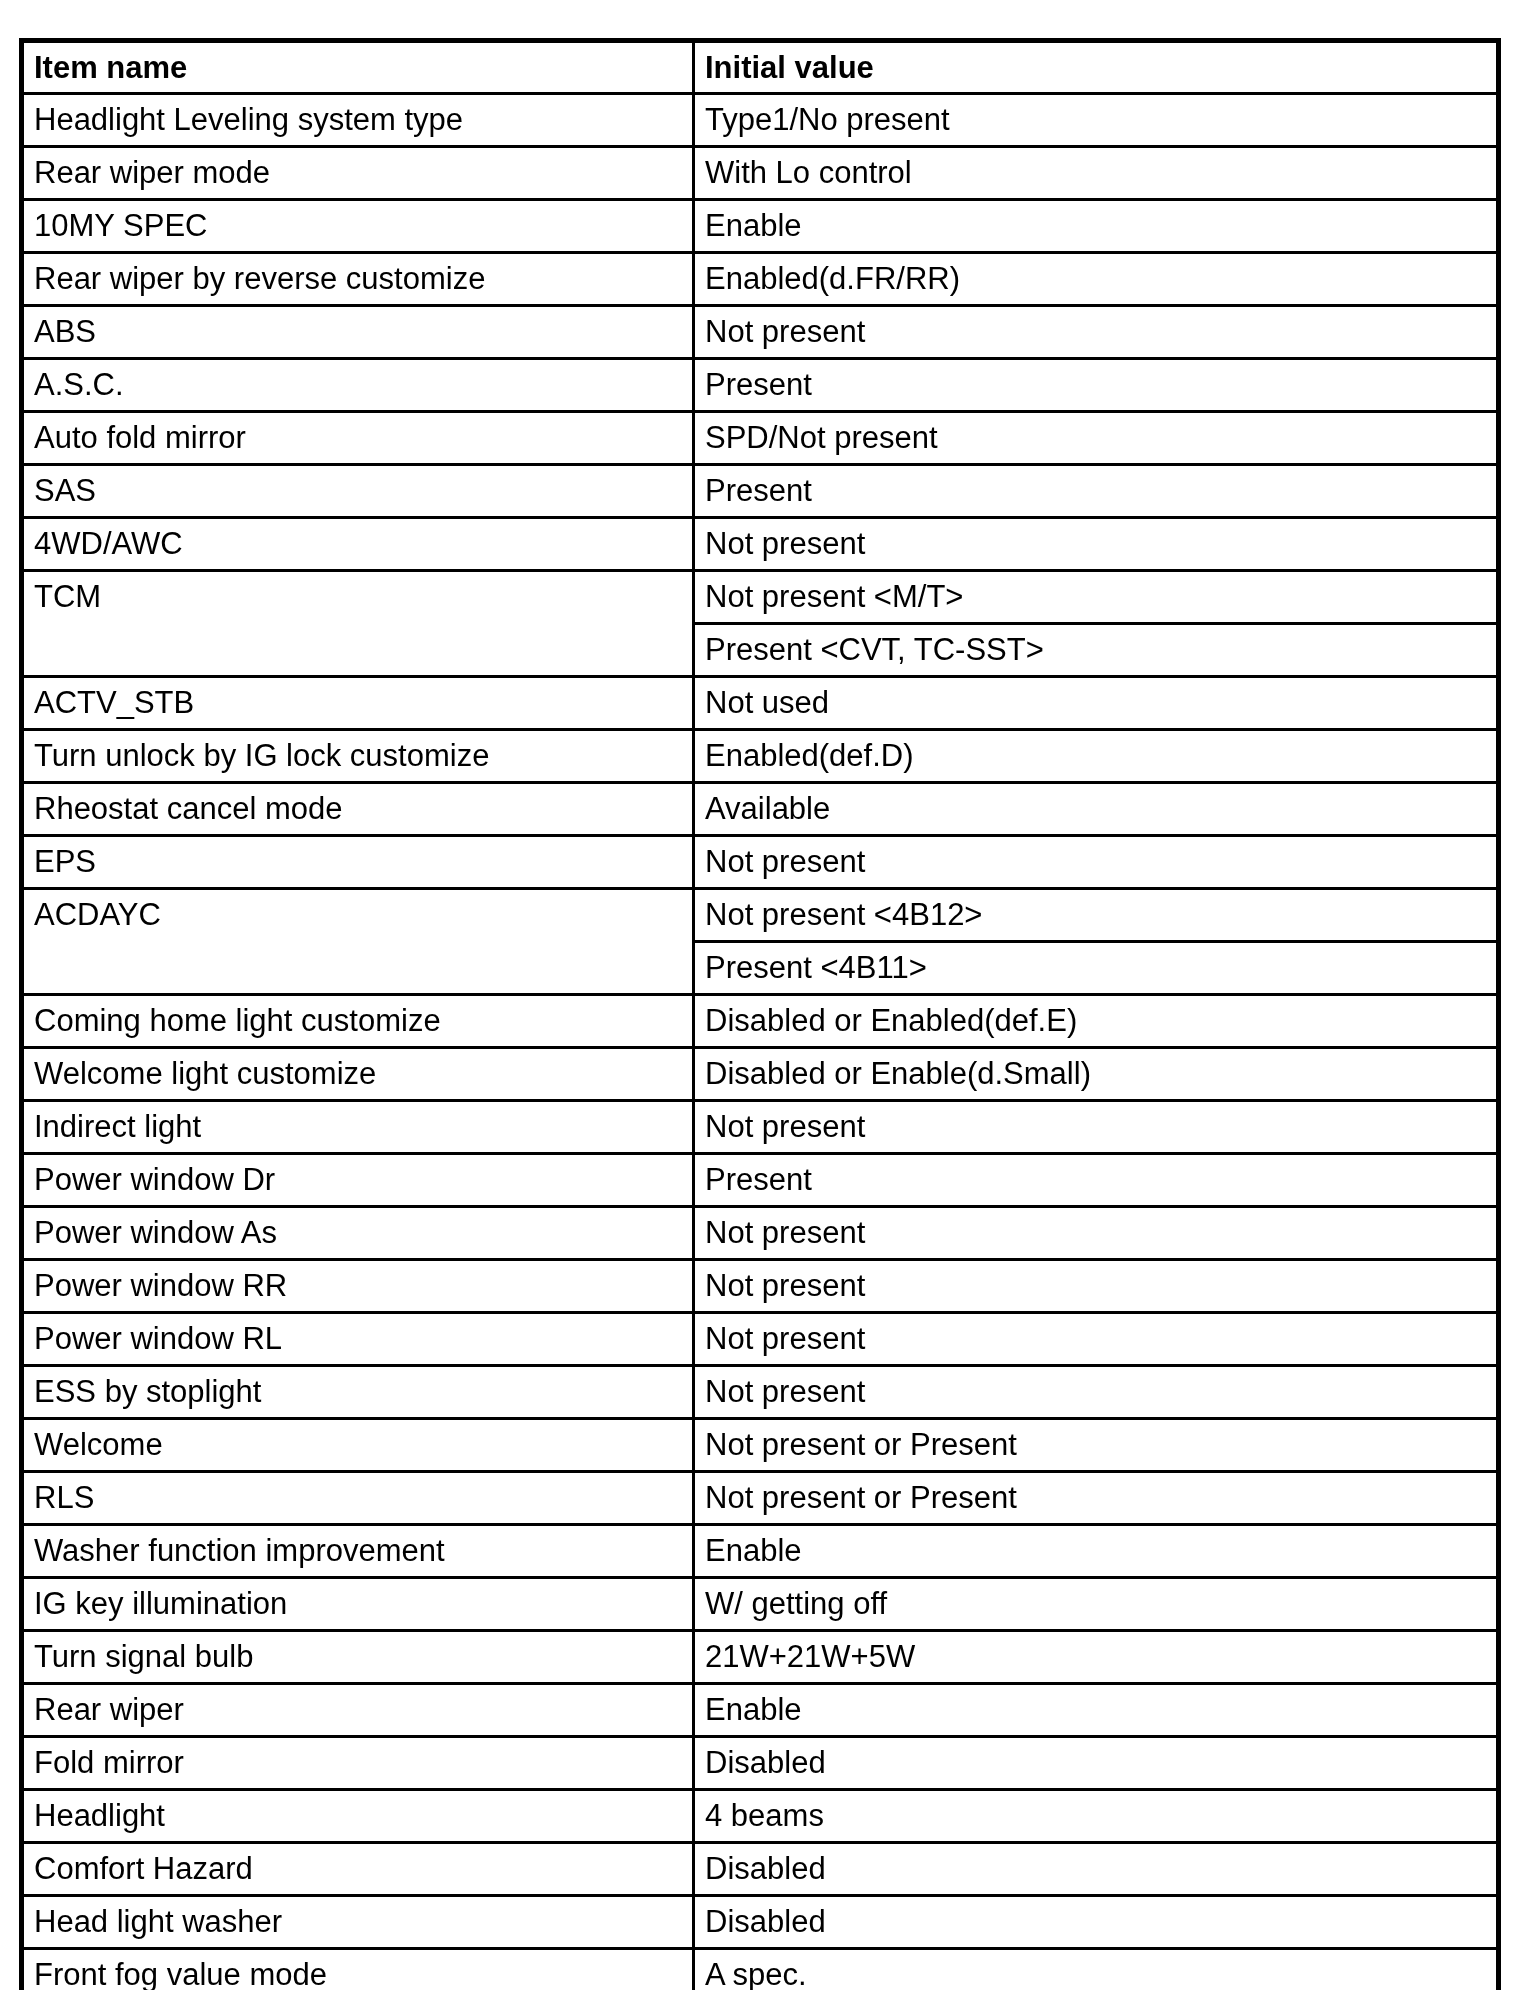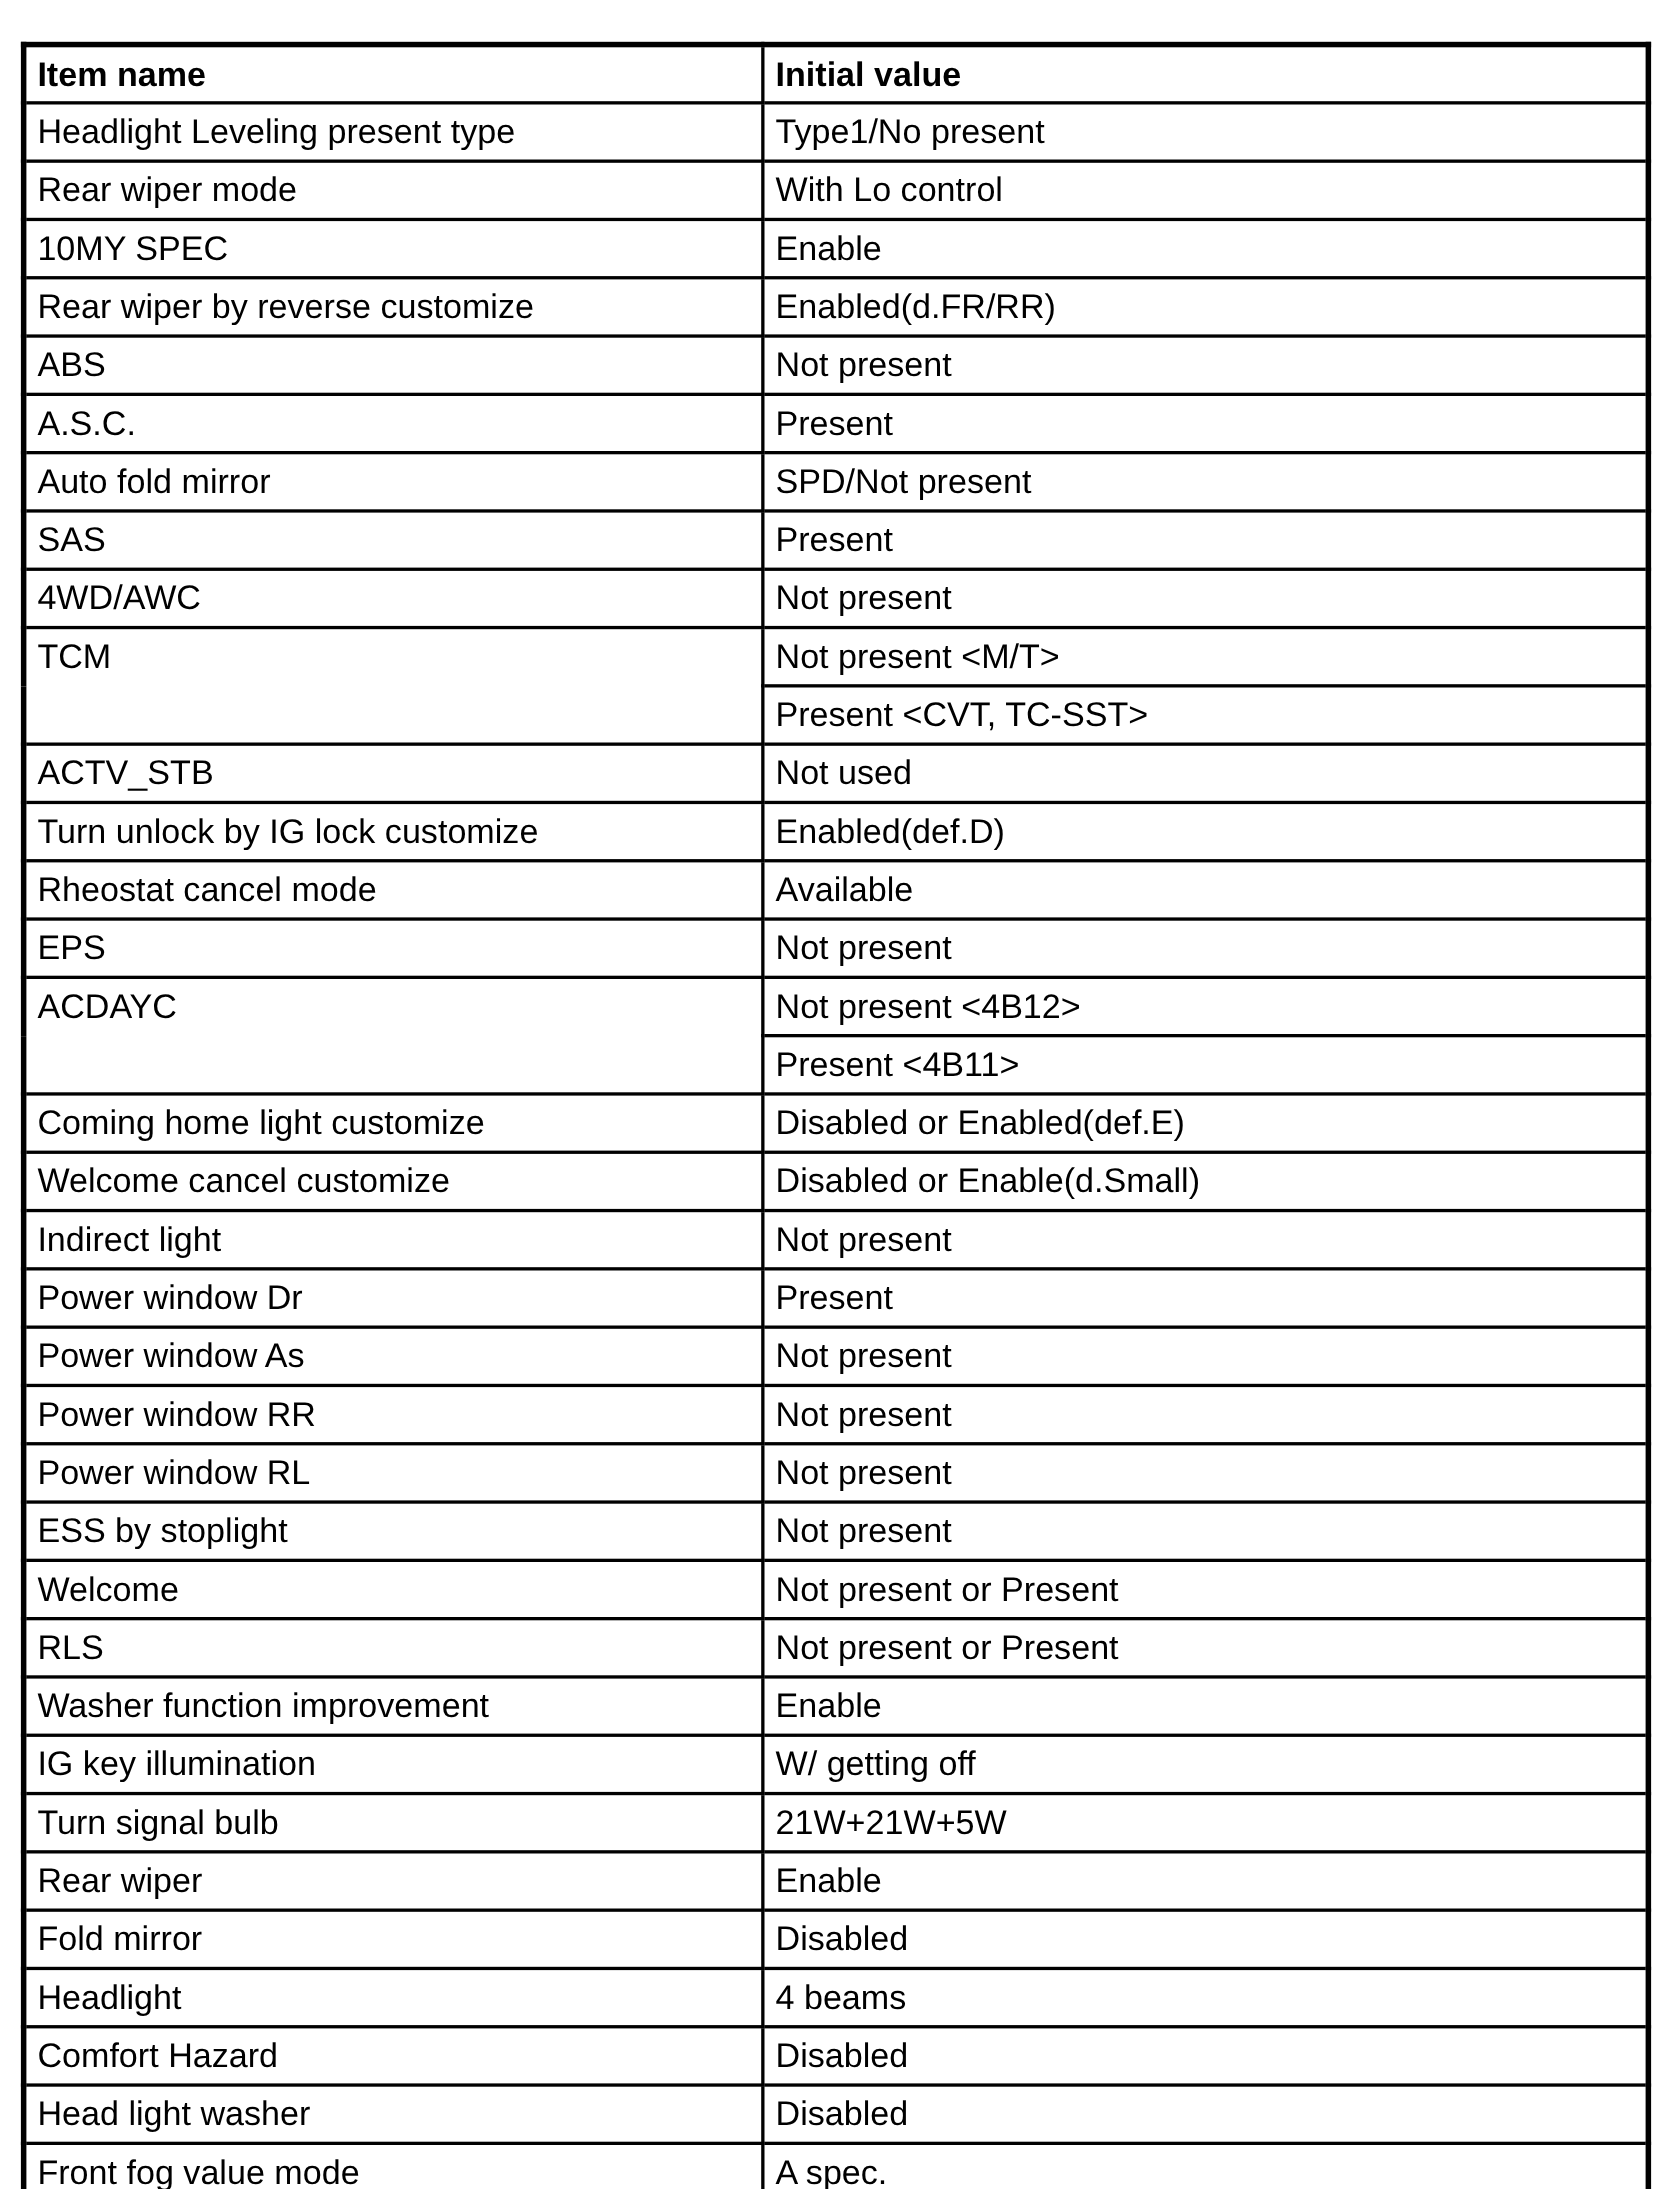--- a/index.html
+++ b/index.html
@@ -57,21 +57,21 @@
     </colgroup>
     <thead>
       <tr>
         <th>Item name</th>
         <th>Initial value</th>
       </tr>
     </thead>
     <tbody>
 
     <tr>
-          <td>Headlight Leveling present type</td>
+          <td>Headlight Leveling system type</td>
           <td>Type1/No present</td>
         </tr>
         <tr>
           <td>Rear wiper mode</td>
           <td>With Lo control</td>
         </tr>
         <tr>
           <td>10MY SPEC</td>
           <td>Enable</td>
         </tr>
@@ -127,21 +127,21 @@
           <td>Not present &lt;4B12&gt;</td>
         </tr>
         <tr>
           <td>Present &lt;4B11&gt;</td>
         </tr>
         <tr>
           <td>Coming home light customize</td>
           <td>Disabled or Enabled(def.E)</td>
         </tr>
         <tr>
-          <td>Welcome cancel customize</td>
+          <td>Welcome light customize</td>
           <td>Disabled or Enable(d.Small)</td>
         </tr>
         <tr>
           <td>Indirect light</td>
           <td>Not present</td>
         </tr>
         <tr>
           <td>Power window Dr</td>
           <td>Present</td>
         </tr>

